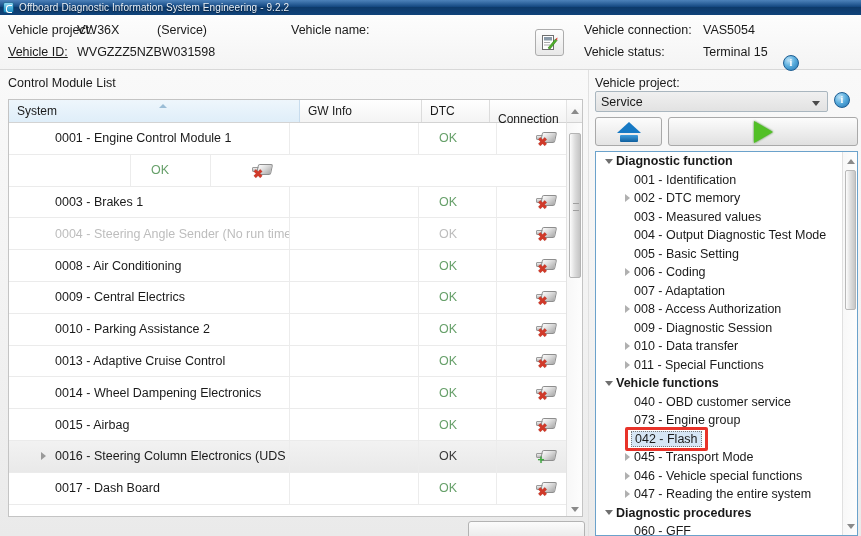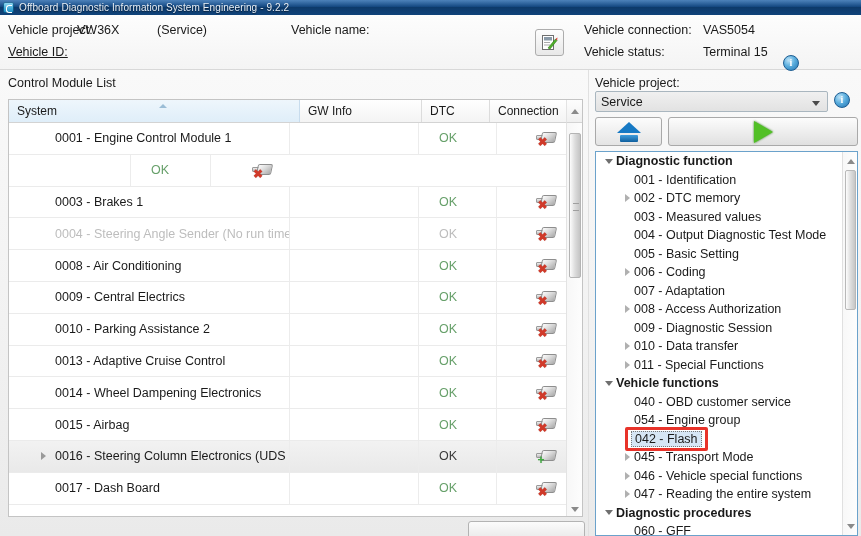--- a/index.html
+++ b/index.html
@@ -116,21 +116,21 @@
     display: flex; align-items: center;
     padding-left: 8px;
     border-right: 1px solid #dcdcdc;
     color: #1a1a1a;
     position: relative;
     height: 100%;
   }
   .gh.sys { width: 291px; background: linear-gradient(to bottom,#eef6fc,#dfeef9); border-right: 1px solid #c8dced; }
   .gh.gw  { width: 122px; }
   .gh.dtc { width: 68px; }
-  .gh.conn{ width: 76px; border-right: none; }
+  .gh.conn{ width: 76px; border-right: none; margin-top: 8px; }
   .sort-caret {
     position: absolute; right: 132px; top: 4px;
     width: 0; height: 0;
     border-left: 4px solid transparent;
     border-right: 4px solid transparent;
     border-bottom: 4px solid #9bbdd6;
   }
 
   .grid-body { position: relative; height: 394px; overflow: hidden; }
   .row {
@@ -353,20 +353,21 @@
     <div class="tb-icon"></div>
     <div class="tb-title">Offboard Diagnostic Information System Engineering - 9.2.2</div>
   </div>
 
   <div class="header">
     <div class="hrow r1 lbl-proj">Vehicle project:</div>
     <div class="hrow r1 val-proj">VW36X</div>
     <div class="hrow r1 val-serv">(Service)</div>
     <div class="hrow r1 lbl-vname">Vehicle name:</div>
     <div class="hrow r2 lbl-vid">Vehicle ID:</div>
+    <div class="hrow r2 val-vid">WVGZZZ5NZBW031598</div>
 
     <div class="doc-btn">
       <svg width="17" height="17" viewBox="0 0 17 17">
         <rect x="1.5" y="1.5" width="11" height="14" fill="#ffffff" stroke="#6f6f6f" stroke-width="1"></rect>
         <rect x="3" y="3" width="8" height="3.5" fill="#8a9aa8"></rect>
         <rect x="3" y="8" width="6" height="1" fill="#a9a9a9"></rect>
         <rect x="3" y="10.5" width="6" height="1" fill="#a9a9a9"></rect>
         <path d="M7 14 L14.5 5 L16 6.5 L9 15 Z" fill="#4fb02a" stroke="#2f7a18" stroke-width=".6"></path>
         <path d="M14.5 5 L16 6.5 L16.5 3.5 Z" fill="#d8352a"></path>
       </svg>
@@ -662,21 +663,21 @@
         <div class="tnode group t-lvl0">
           <span class="t-arrow open"></span>
           <span class="t-txt">Vehicle functions</span>
         </div>
         <div class="tnode t-lvl1">
           <span class="t-arrow"></span>
           <span class="t-txt">040 - OBD customer service</span>
         </div>
         <div class="tnode t-lvl1">
           <span class="t-arrow"></span>
-          <span class="t-txt">054 - Engine group</span>
+          <span class="t-txt">073 - Engine group</span>
         </div>
         <div class="tnode t-lvl1">
           <span class="t-arrow"></span>
           <span class="t-txt selected" id="sel-node">042 - Flash</span>
         </div>
         <div class="tnode t-lvl1">
           <span class="t-arrow closed"></span>
           <span class="t-txt">045 - Transport Mode</span>
         </div>
         <div class="tnode t-lvl1">

